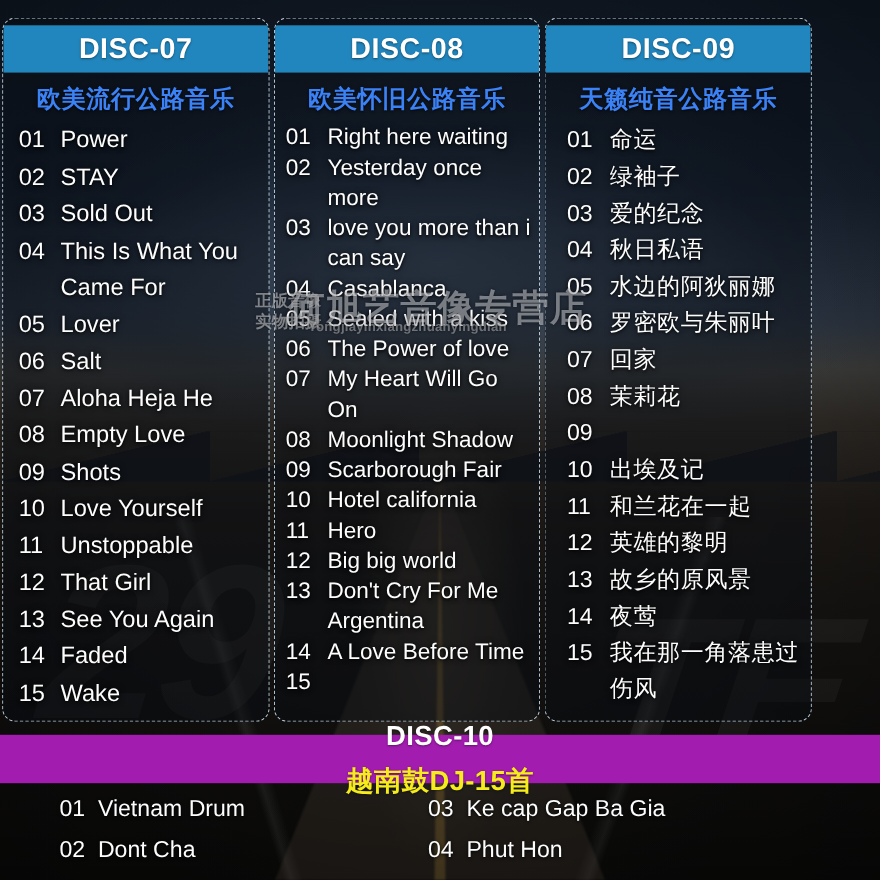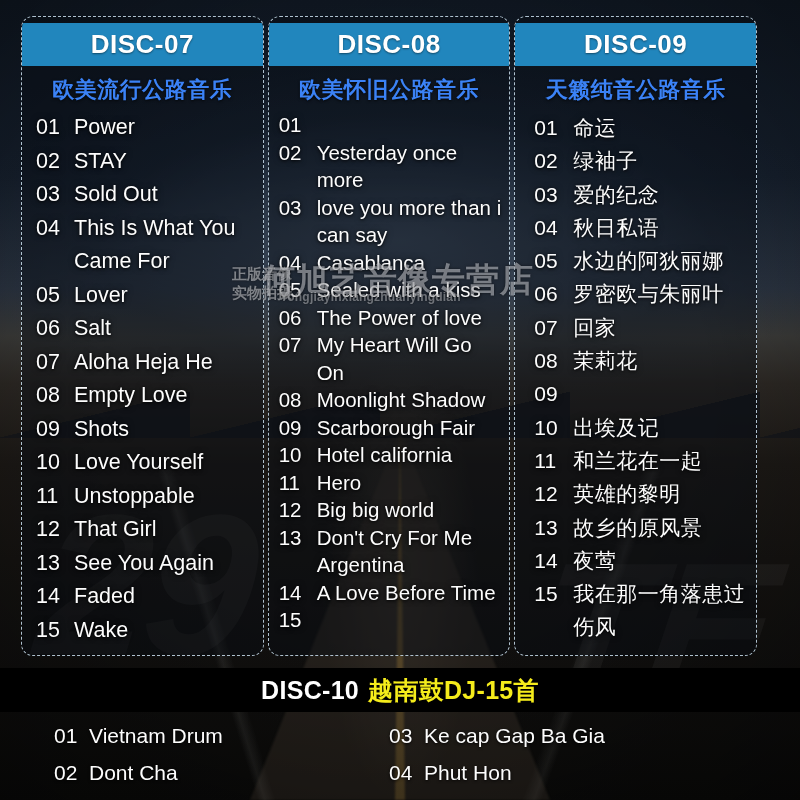--- a/index.html
+++ b/index.html
@@ -102,21 +102,21 @@
     font-size:12px; font-weight:700; letter-spacing:.2px;
     color:rgba(235,238,242,.42);
     text-shadow:0 0 2px rgba(0,0,0,.55);
     white-space:nowrap;
     padding-left:12px;
   }
 
   
   .cards {
     position:absolute; left:0; top:16px; width:740px; height:640px;
-    display:flex; gap:0;margin-left:19px;
+    display:flex; gap:0;
   }
   .card {
     position:relative;
     width:262px; margin:0 2px;
     border:1.5px dashed rgba(205,226,240,.85);
     border-radius:12px;
     background:rgba(8,12,18,.42);
     overflow:hidden;
   }
   .card-head {
@@ -154,22 +154,22 @@
   .col-2 .track .ttl { margin-left:9px; }
 
   .col-3 .tracks { padding-left:19px; }
   .col-3 .track { font-size:21px; line-height:33.3px; }
   .col-3 .track .num { min-width:31px; }
   .col-3 .track .ttl { margin-left:8px; letter-spacing:.5px; }
 
   
   .footer-bar {
     position:absolute; left:0; top:668px; width:800px; height:44px;
-    background:#000000;
-    display:flex; align-items:center; justify-content:center; gap:9px;
+    background:#a21caf;
+    display:flex; align-items:center; justify-content:center; gap:9px;flex-direction:column;
   }
   .footer-bar .disc {
     color:#ffffff; font-size:25px; font-weight:700; letter-spacing:.3px;
     text-shadow:0 1px 2px rgba(0,0,0,.4);
   }
   .footer-bar .sub {
     color:#f5ec1b; font-size:25px; font-weight:700; letter-spacing:.3px;
     text-shadow:0 1px 2px rgba(0,0,0,.4);
   }
   .footer-tracks {
@@ -273,20 +273,21 @@
     </div>
 
     <div class="card col-2">
       <div class="card-head">
         <span class="disc">DISC-08</span>
       </div>
       <div class="card-sub">欧美怀旧公路音乐</div>
       <div class="tracks">
         <div class="track">
             <span class="num">01</span>
+            <span class="ttl">Right here waiting</span>
           </div>
         <div class="track">
             <span class="num">02</span>
             <span class="ttl">Yesterday once more</span>
           </div>
         <div class="track">
             <span class="num">03</span>
             <span class="ttl">love you more than i can say</span>
           </div>
         <div class="track">

